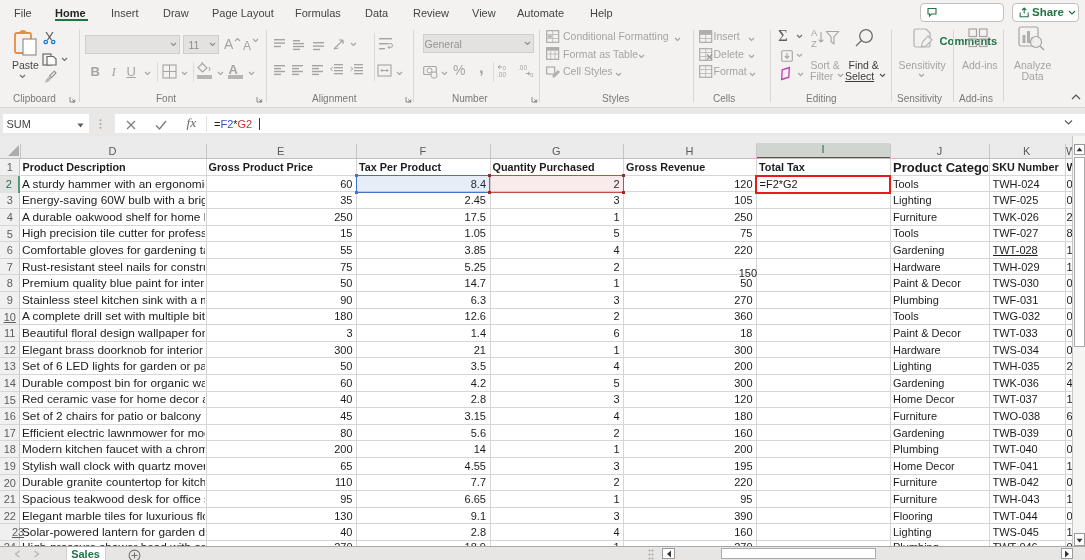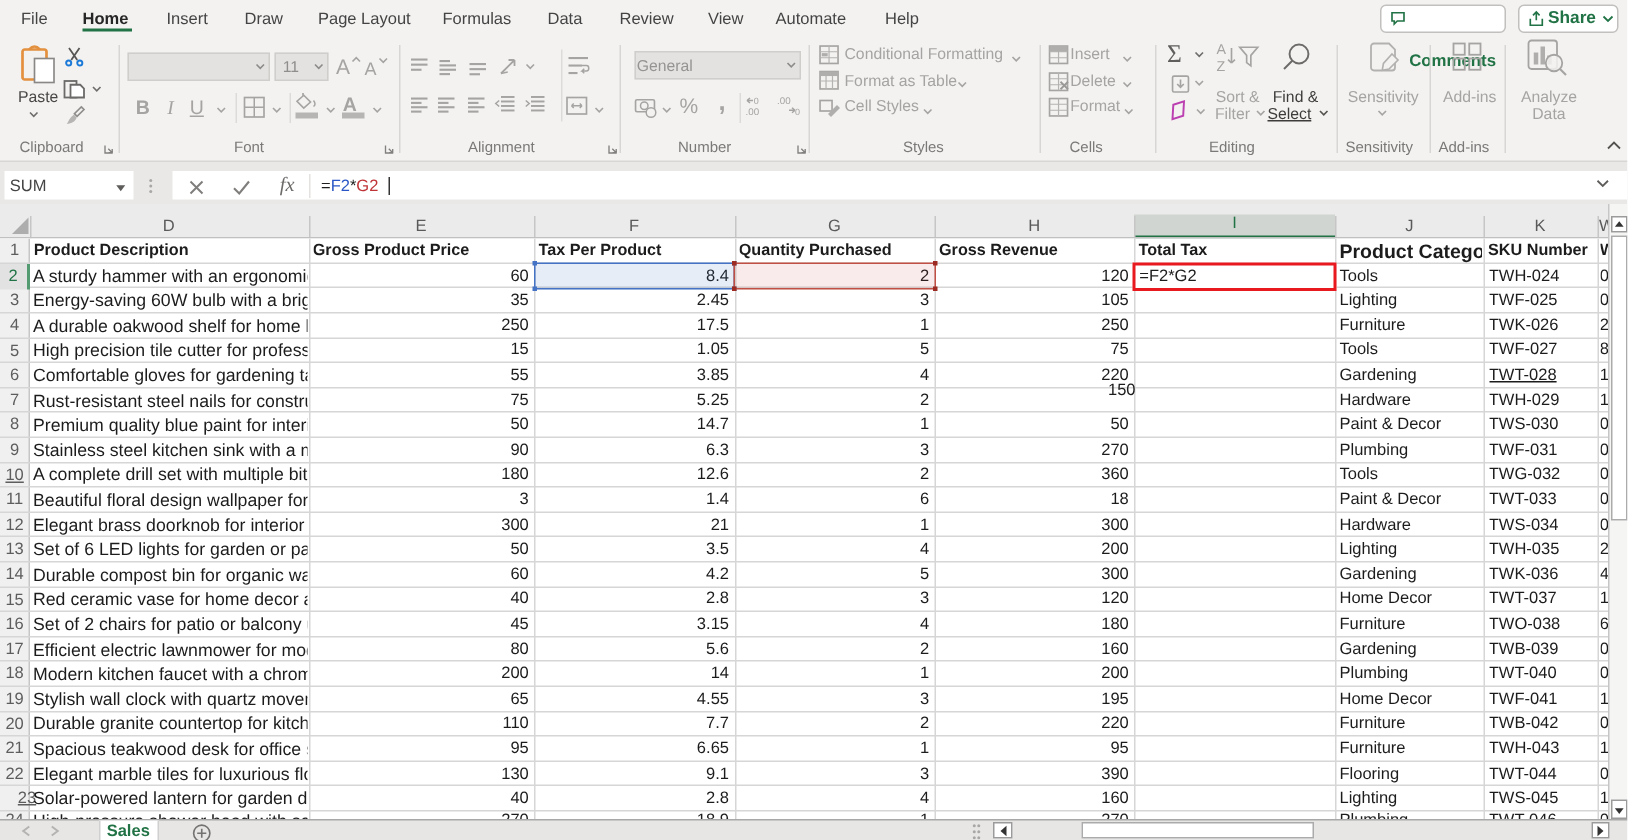--- a/index.html
+++ b/index.html
@@ -514,21 +514,21 @@
 <div class="cell num" style="left:356px;top:83.7px;width:130px;">3.85</div>
 <div class="cell num" style="left:489.5px;top:83.7px;width:130px;">4</div>
 <div class="cell num" style="left:623px;top:83.7px;width:129.5px;">220</div>
 <div class="cell" style="left:893px;top:83.7px;width:95px;">Gardening</div>
 <div class="cell" style="left:992.5px;top:83.7px;width:71.5px;text-decoration:underline;">TWT-028</div>
 <div class="cell" style="left:1066.5px;top:83.7px;width:5px;">1</div>
 <div class="cell" style="left:22px;top:100.3px;width:183px;font-size:11.8px;">Rust-resistant steel nails for construction</div>
 <div class="cell num" style="left:205.5px;top:100.3px;width:147px;">75</div>
 <div class="cell num" style="left:356px;top:100.3px;width:130px;">5.25</div>
 <div class="cell num" style="left:489.5px;top:100.3px;width:130px;">2</div>
-<div class="cell num" style="left:623px;top:94px;width:134px;">150</div>
+<div class="cell num" style="left:623px;top:107px;width:134px;">150</div>
 <div class="cell" style="left:893px;top:100.3px;width:95px;">Hardware</div>
 <div class="cell" style="left:992.5px;top:100.3px;width:71.5px;">TWH-029</div>
 <div class="cell" style="left:1066.5px;top:100.3px;width:5px;">1</div>
 <div class="cell" style="left:22px;top:116.9px;width:183px;font-size:11.8px;">Premium quality blue paint for interiors</div>
 <div class="cell num" style="left:205.5px;top:116.9px;width:147px;">50</div>
 <div class="cell num" style="left:356px;top:116.9px;width:130px;">14.7</div>
 <div class="cell num" style="left:489.5px;top:116.9px;width:130px;">1</div>
 <div class="cell num" style="left:623px;top:116.9px;width:129.5px;">50</div>
 <div class="cell" style="left:893px;top:116.9px;width:95px;">Paint &amp; Decor</div>
 <div class="cell" style="left:992.5px;top:116.9px;width:71.5px;">TWS-030</div>

